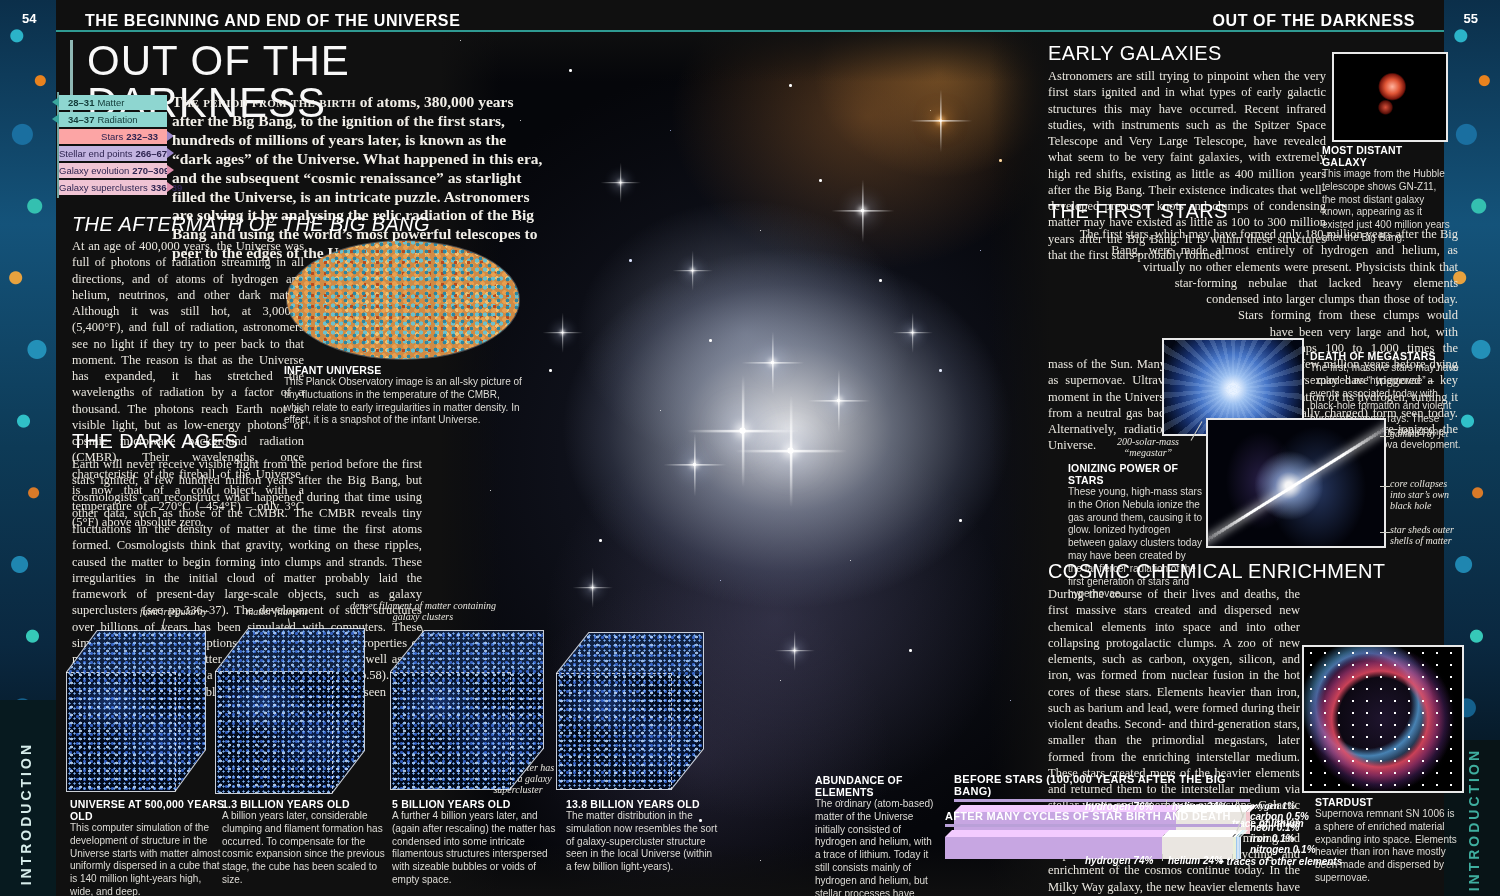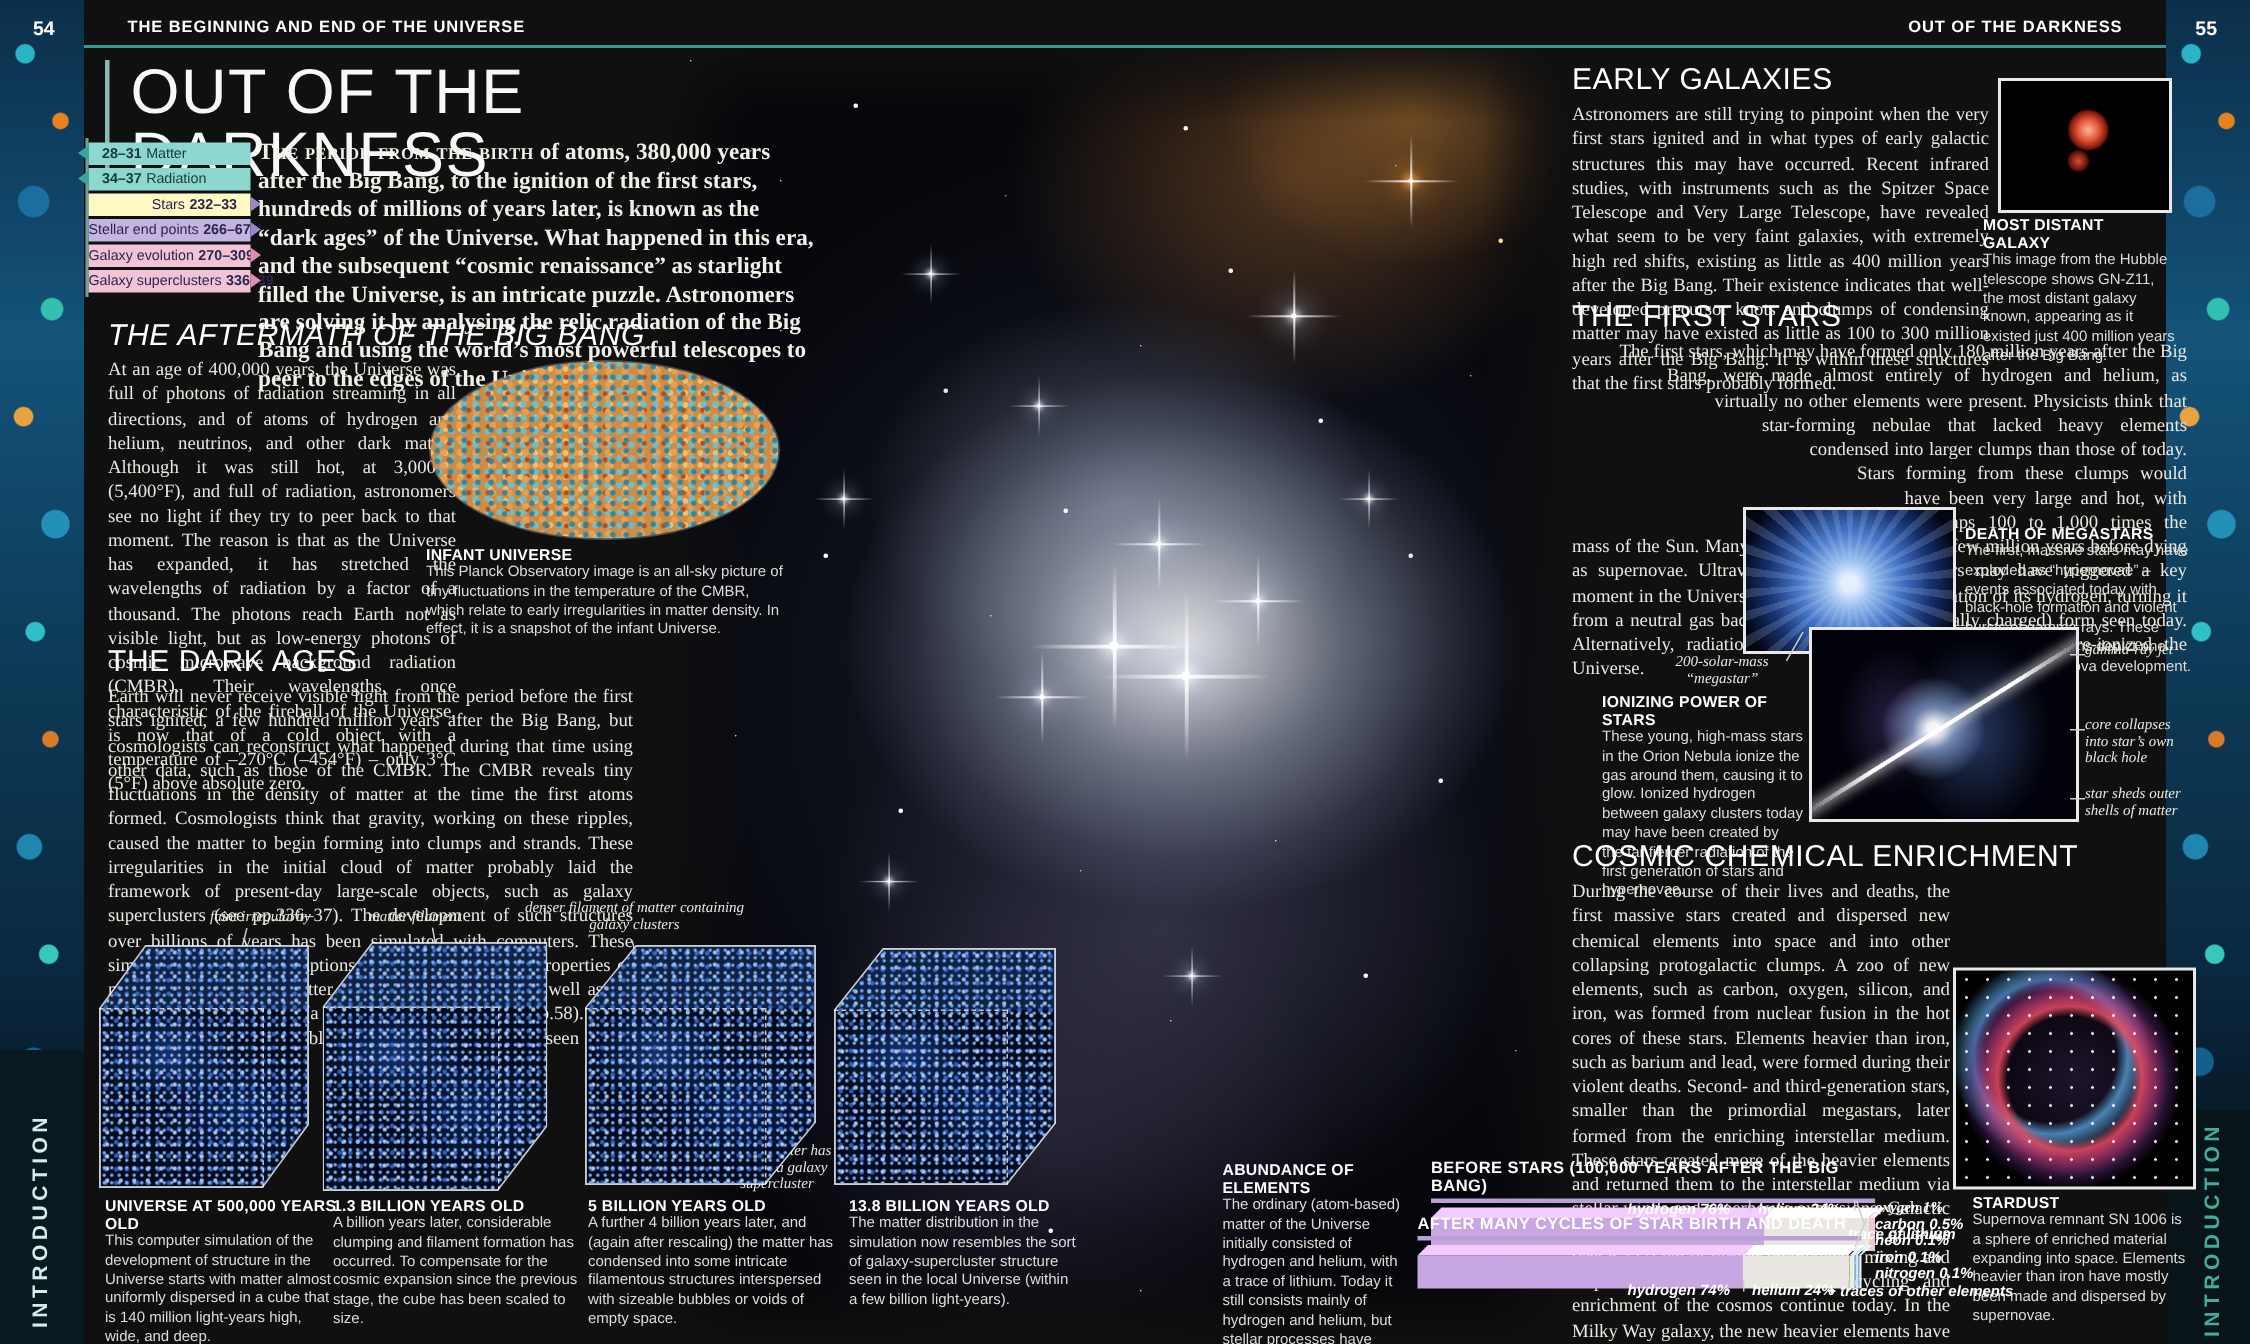--- a/index.html
+++ b/index.html
@@ -21,21 +21,21 @@
     radial-gradient(circle at 58% 71%, #36c8b8 0 6px, transparent 7px),
     radial-gradient(circle at 40% 79%, #14608c 0 9px, transparent 10px),
     linear-gradient(180deg,#0b2f4a 0%,#14537a 25%,#0d3a56 50%,#0a2840 72%,#05141f 88%,#03090f 100%);}
   .edge-left{left:0;}
   .edge-right{right:0;}
   .vlabel{position:absolute;writing-mode:vertical-rl;transform:rotate(180deg);
           font-weight:bold;font-size:14px;letter-spacing:3px;}
 
   
   .pagenum{font-weight:bold;font-size:13px;color:#fff;}
-  .runhead{font-weight:bold;font-size:11px;letter-spacing:.6px;color:#fff;}
+  .runhead{font-weight:bold;font-size:16px;letter-spacing:.6px;color:#fff;}
   .teal-rule{position:absolute;left:56px;right:56px;top:30px;height:2px;background:#2f9a92;}
 
   
   .main-title{font-size:42px;font-weight:400;letter-spacing:1px;color:#f8f8f8;
               border-left:3px solid #8fb7b4;padding-left:14px;line-height:1.0;}
   .intro{font-family:"Liberation Serif",serif;font-weight:bold;font-size:15.5px;
          line-height:1.22;color:#f2efe8;}
   .intro .lead{font-variant:small-caps;letter-spacing:.3px;}
   .spine{position:absolute;width:2px;background:#6fa39f;}
 
@@ -185,21 +185,21 @@
   <div class="abs pagenum" style="right:22px;top:11px;">55</div>
   <div class="teal-rule"></div>
 
   <div class="abs main-title" style="left:70px;top:40px;width:470px;">OUT OF THE DARKNESS</div>
 
   <div class="spine" style="left:57px;top:92px;height:106px;"></div>
 
   <div class="abs" style="left:59px;top:95px;width:108px;">
     <div class="tab tab-left" style="background:#8ed6d0;"><span class="tab-arrow"></span><span class="rng">28–31</span><span>Matter</span></div>
     <div class="tab tab-left" style="background:#8ed6d0;"><span class="tab-arrow"></span><span class="rng">34–37</span><span>Radiation</span></div>
-    <div class="tab tab-right purp" style="background:#fef9c3;"><span>Stars</span><span class="rng">232–33</span><span class="tab-arrow"></span></div>
+    <div class="tab tab-right purp" style="background:#fca5a5;"><span>Stars</span><span class="rng">232–33</span><span class="tab-arrow"></span></div>
     <div class="tab tab-right purp" style="background:#c3b4e0;"><span>Stellar end points</span><span class="rng">266–67</span><span class="tab-arrow"></span></div>
     <div class="tab tab-right pink" style="background:#f0c4d4;"><span>Galaxy evolution</span><span class="rng">270–309</span><span class="tab-arrow"></span></div>
     <div class="tab tab-right pink" style="background:#f0c4d4;"><span>Galaxy superclusters</span><span class="rng">336–39</span><span class="tab-arrow"></span></div>
   </div>
 
   <div class="abs intro" style="left:172px;top:93px;width:372px;">
     <span class="lead">The period from the birth</span><span> of atoms, 380,000 years after the Big Bang, to the ignition of the first stars, hundreds of millions of years later, is known as the “dark ages” of the Universe. What happened in this era, and the subsequent “cosmic renaissance” as starlight filled the Universe, is an intricate puzzle. Astronomers are solving it by analysing the relic radiation of the Big Bang and using the world’s most powerful telescopes to peer to the edges of the Universe.</span>
   </div>
 
   <div class="abs sect-head" style="left:72px;top:213px;font-style:italic;">THE AFTERMATH OF THE BIG BANG</div>

